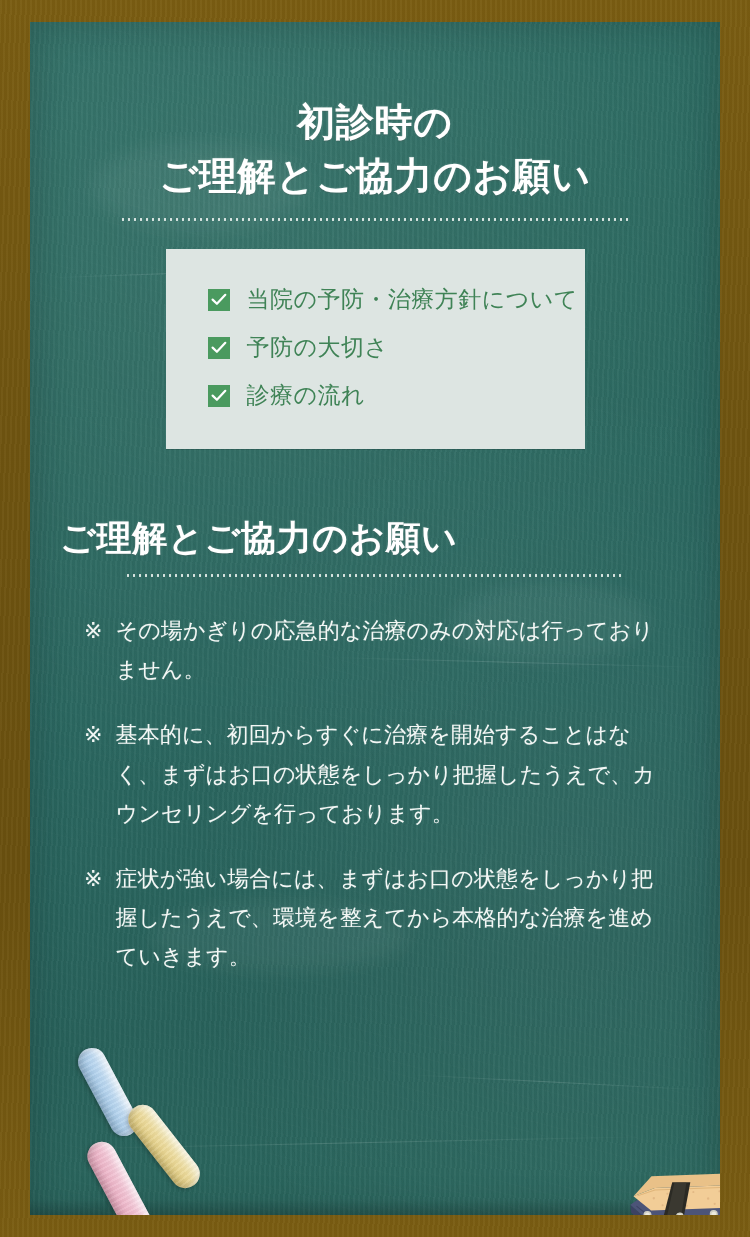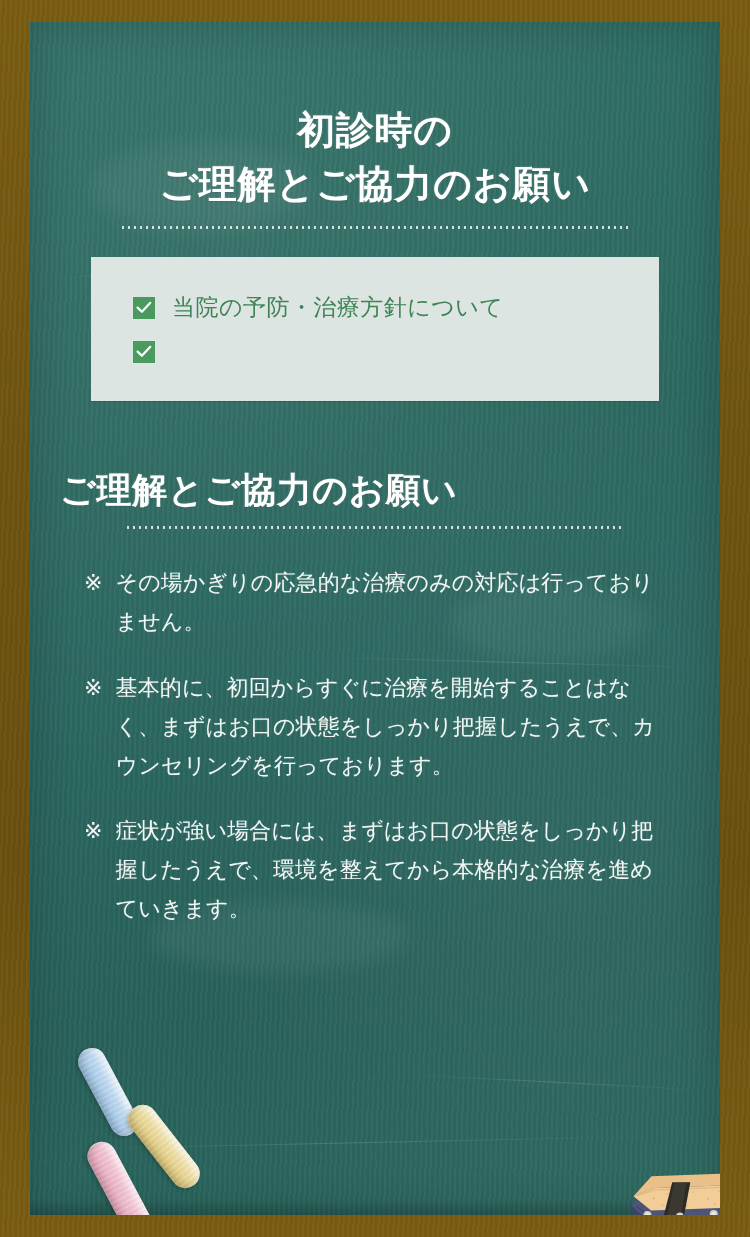--- a/index.html
+++ b/index.html
@@ -69,21 +69,20 @@
     position: absolute;
     pointer-events: none;
     height: 1px;
     background: linear-gradient(90deg, rgba(255,255,255,0) 0%, rgba(255,255,255,0.14) 45%, rgba(255,255,255,0) 100%);
   }
 
   .content {
     position: relative;
     z-index: 3;
     padding: 16px 30px;
-    margin-top: 8px;
   }
 
   
   .title-block {
     text-align: center;
     padding-top: 58px;
   }
   .title-line {
     color: #ffffff;
     font-size: 38px;
@@ -111,21 +110,21 @@
     color: #f4f8f6;
     font-size: 23px;
     line-height: 1.72;
     letter-spacing: 0.01em;
     text-shadow: 0 0 1.5px rgba(255,255,255,0.22);
   }
 
   
   .check-card {
     margin: 28px auto 0;
-    width: 568px;
+    width: 419px;
     background: #dde5e2;
     padding: 36px 0 38px 0;
     box-shadow: 0 1px 0 rgba(0,0,0,0.12);
   }
   .check-list {
     list-style: none;
     margin: 0;
     padding: 0 0 0 42px;
   }
   .check-item {
@@ -283,20 +282,29 @@
               </svg>
             </span>
             <span class="check-label">当院の予防・治療方針について</span>
           </li>
           <li class="check-item">
             <span class="check-box">
               <svg width="16" height="13" viewBox="0 0 16 13" aria-hidden="true">
                 <path d="M1.6 6.6 L5.9 10.8 L14.3 1.8" fill="none" stroke="#ffffff" stroke-width="2.2" stroke-linecap="round" stroke-linejoin="round"></path>
               </svg>
             </span>
+            <span class="check-label">予防の大切さ</span>
+          </li>
+          <li class="check-item">
+            <span class="check-box">
+              <svg width="16" height="13" viewBox="0 0 16 13" aria-hidden="true">
+                <path d="M1.6 6.6 L5.9 10.8 L14.3 1.8" fill="none" stroke="#ffffff" stroke-width="2.2" stroke-linecap="round" stroke-linejoin="round"></path>
+              </svg>
+            </span>
+            <span class="check-label">診療の流れ</span>
           </li>
         </ul>
       </div>
 
       <div class="sub-block">
         <div class="sub-title">ご理解とご協力のお願い</div>
         <div class="dotted-rule rule-w-sub"></div>
       </div>
 
       <ul class="notes">

